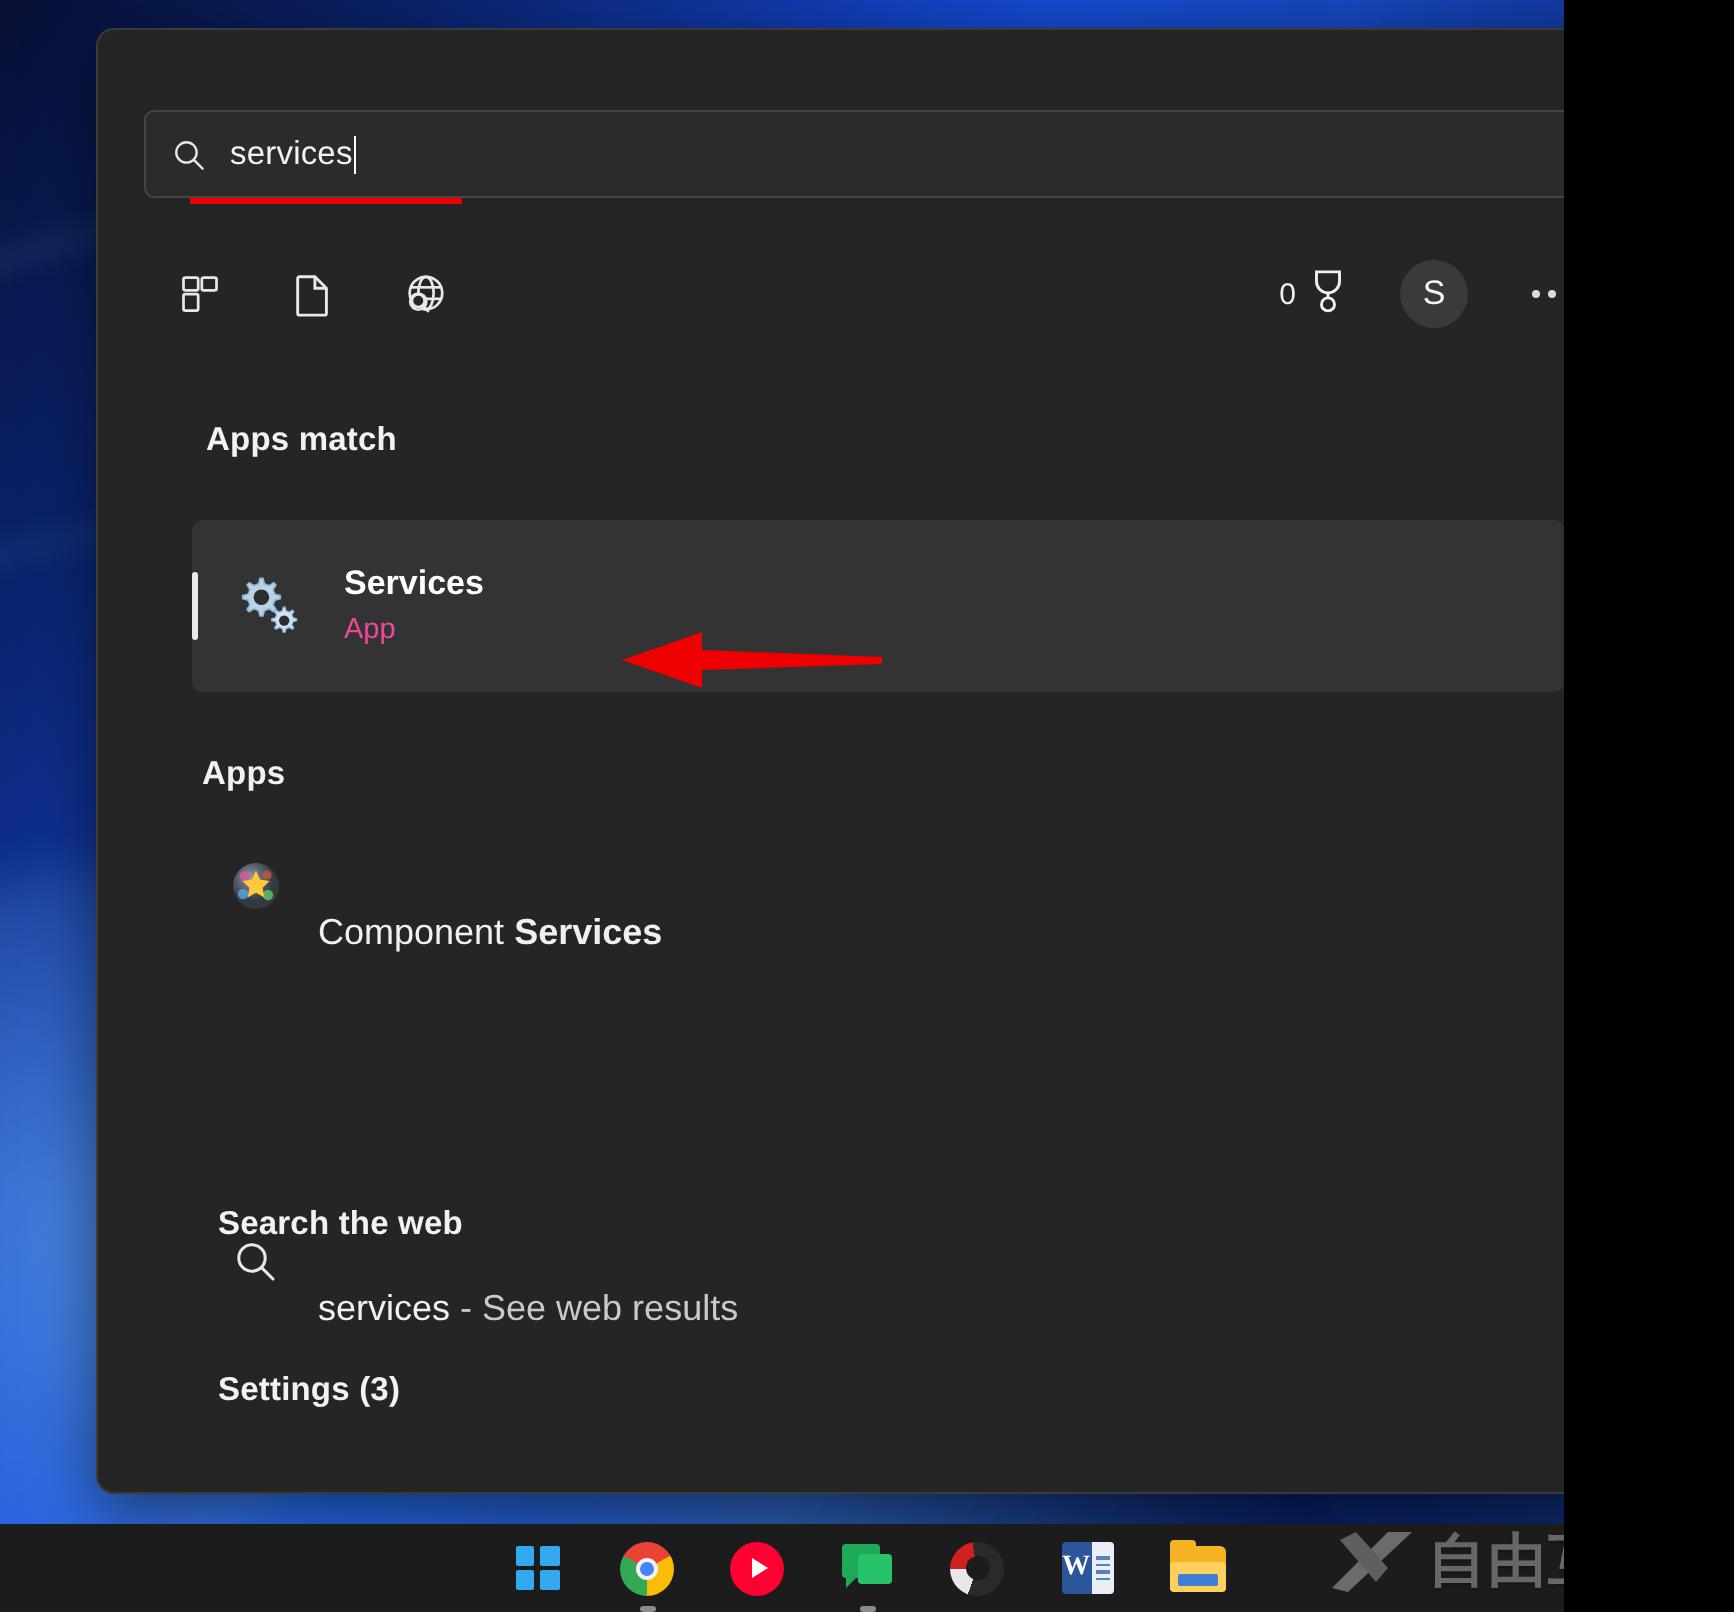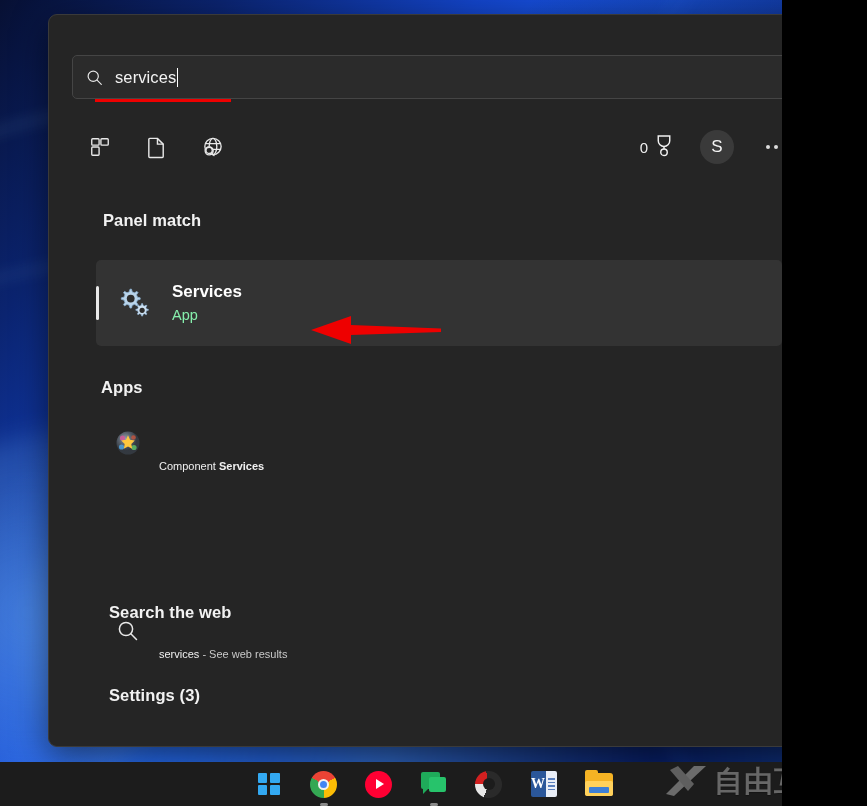--- a/index.html
+++ b/index.html
@@ -226,21 +226,21 @@
     justify-content: center;
     flex: none;
   }
   .best-text .title {
     color: #ffffff;
     font-size: 17px;
     font-weight: bold;
     line-height: 22px;
   }
   .best-text .sub {
-    color: #86efac;
+    color: #ec4899;
     font-size: 14.5px;
     line-height: 20px;
     margin-top: 2px;
   }
 
   
   .result-row {
     position: absolute;
     left: 47px;
     width: 686px; height: 48px;
@@ -249,21 +249,21 @@
   }
   .result-icon {
     width: 63px;
     display: flex;
     align-items: center;
     justify-content: center;
     flex: none;
   }
   .result-label {
     color: #f0f0f0;
-    font-size: 11px;
+    font-size: 18px;
     margin-top: 46px;
   }
   .result-label b { font-weight: bold; }
   .result-label .muted { color: #c9c9c9; }
 
   
   .red-arrow {
     position: absolute;
     left: 262px; top: 300px;
     width: 130px; height: 30px;
@@ -441,21 +441,21 @@
         <span>S</span>
       </div>
 
       <div class="more-dots">
         <i></i>
         <i></i>
         <i></i>
       </div>
     </div>
 
-    <div class="section-head" style="left:54px; top:196px;">Panel match</div>
+    <div class="section-head" style="left:54px; top:196px;">Apps match</div>
 
     <div class="best-row">
       <div class="sel-bar"></div>
       <div class="best-icon">
         <div class="gear-wrap">
           <svg width="34" height="32" viewBox="0 0 34 32">
             <g fill="#b9d4ea" stroke="#8fb6d8" stroke-width="0.8">
               <path d="M13 2.2l1.5 0 0.7 2.7 2.3 0.95 2.4-1.45 1.06 1.06-1.45 2.4 0.95 2.3 2.7 0.7 0 1.5 -2.7 0.7 -0.95 2.3 1.45 2.4 -1.06 1.06 -2.4-1.45 -2.3 0.95 -0.7 2.7 -1.5 0 -0.7-2.7 -2.3-0.95 -2.4 1.45 -1.06-1.06 1.45-2.4 -0.95-2.3 -2.7-0.7 0-1.5 2.7-0.7 0.95-2.3 -1.45-2.4 1.06-1.06 2.4 1.45 2.3-0.95z"></path>
             </g>
             <circle cx="13.7" cy="11.6" r="3.9" fill="#2d2d2d"></circle>

